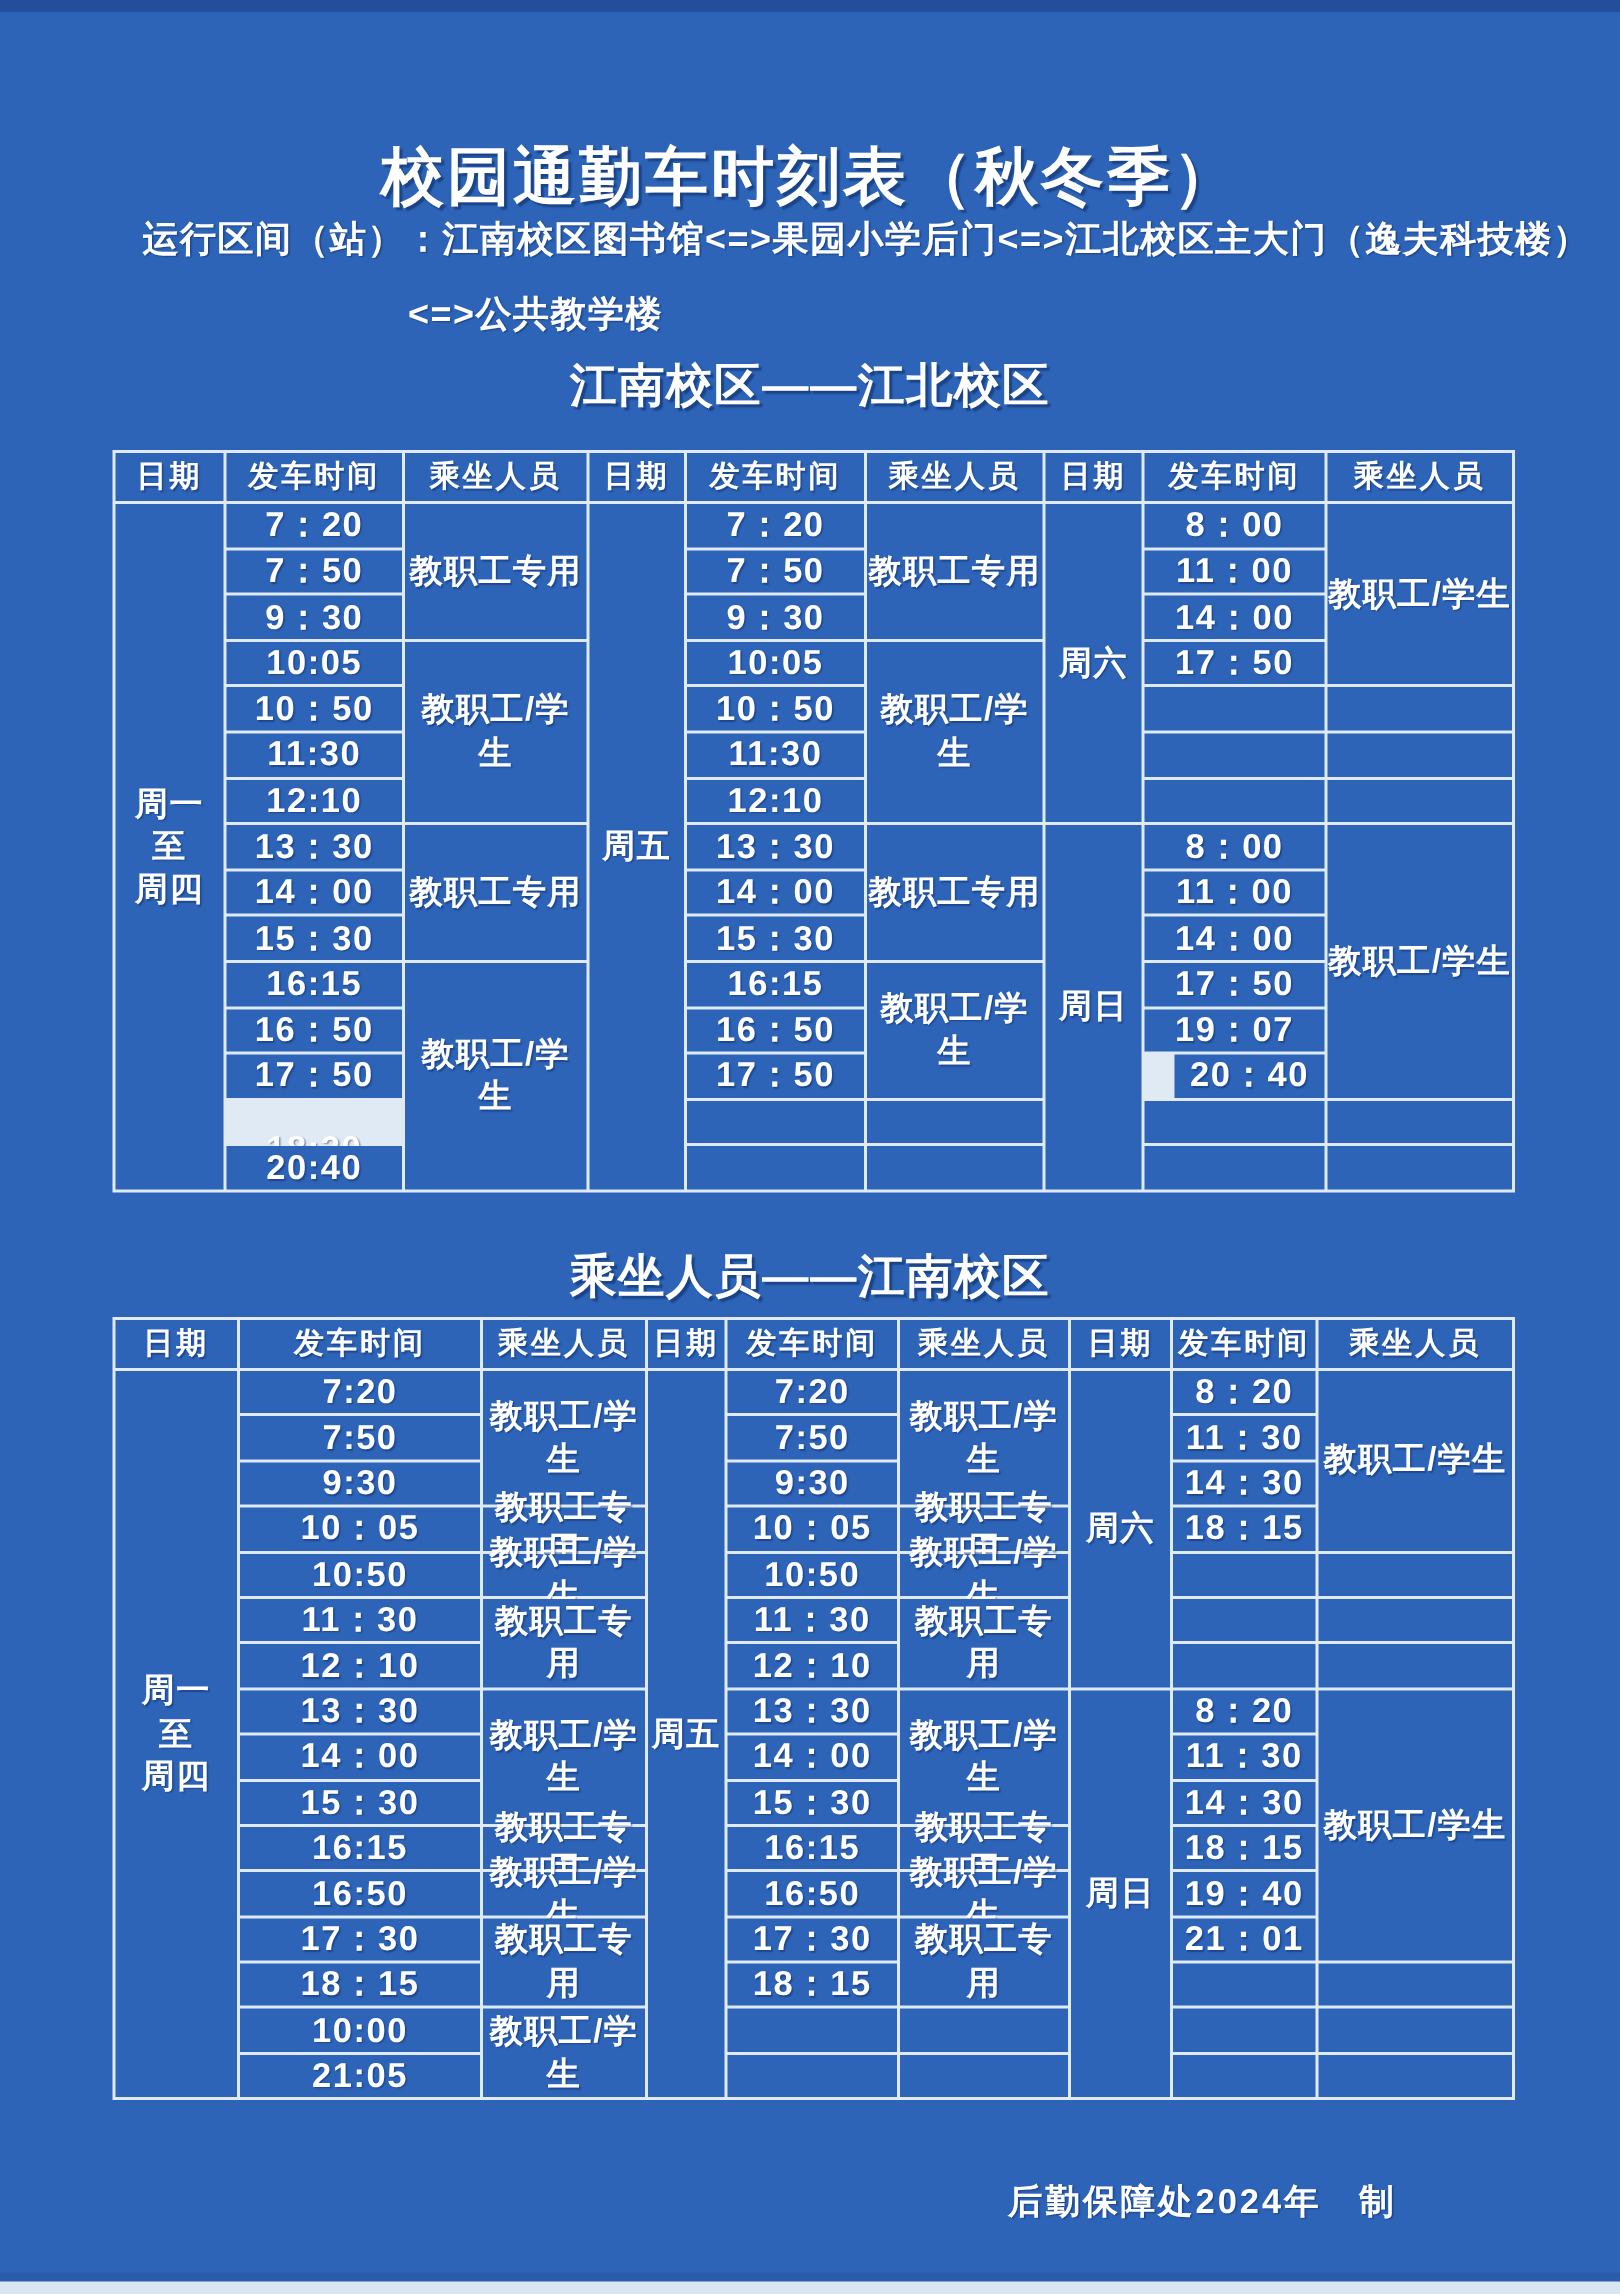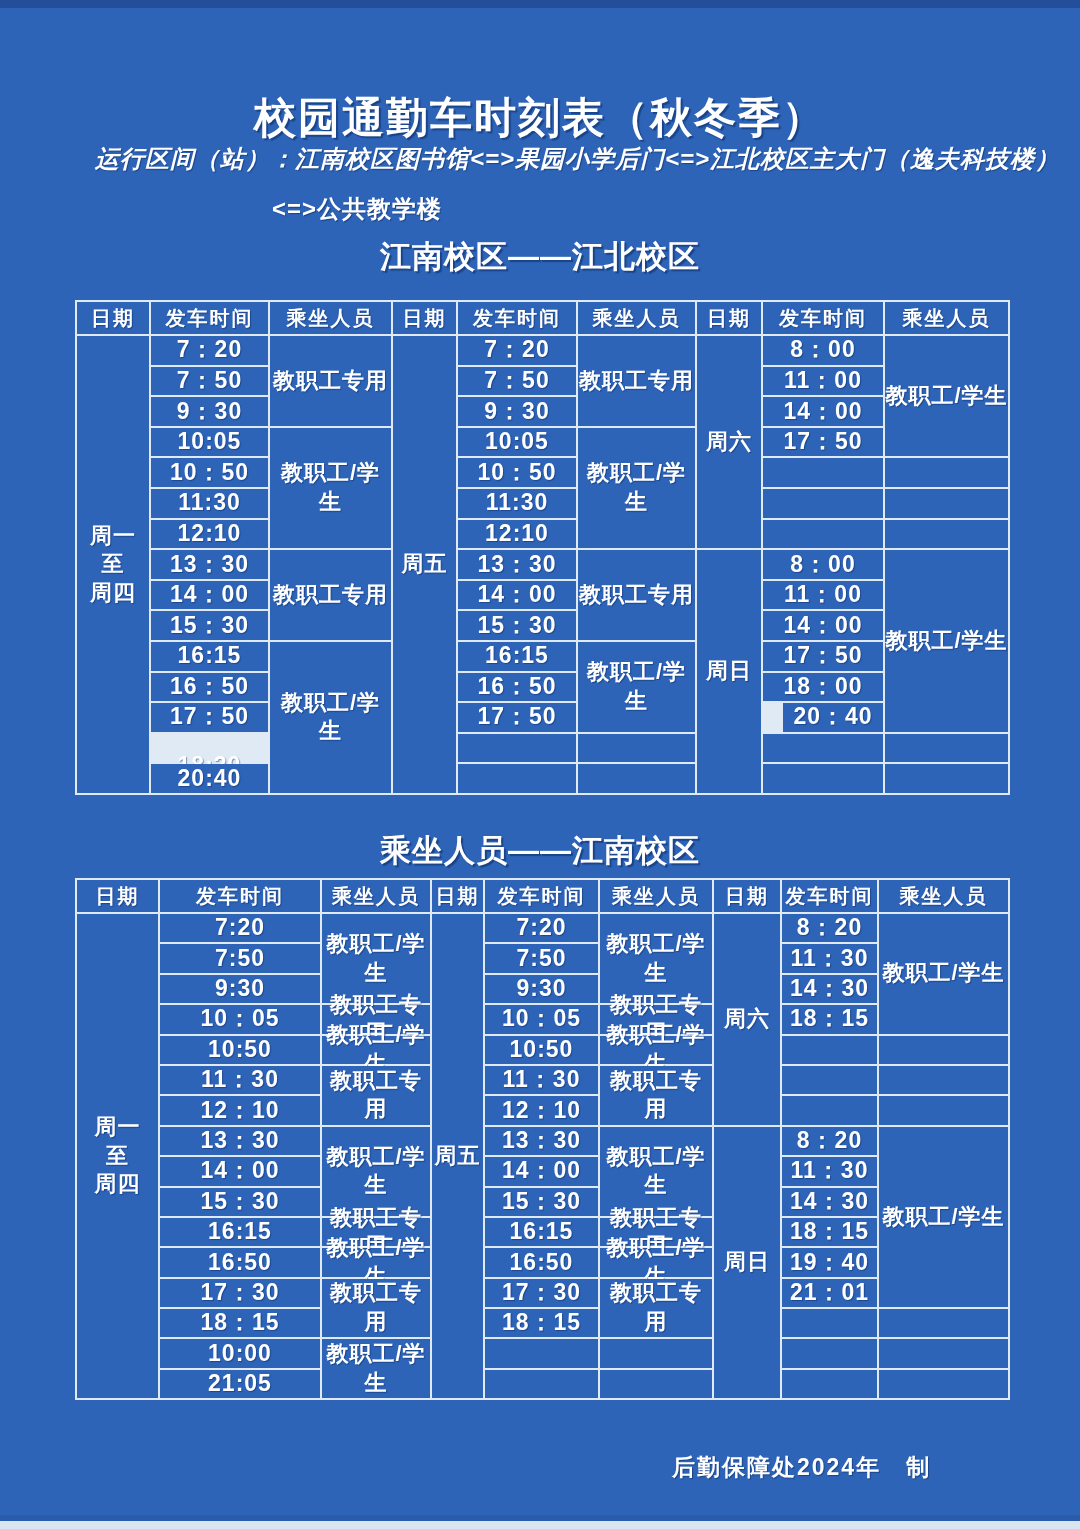--- a/index.html
+++ b/index.html
@@ -15,21 +15,21 @@
 
   .page-title{
     position:absolute;left:0;top:62px;width:1080px;text-align:center;
     font-size:42px;font-weight:bold;letter-spacing:2px;
     text-shadow:2px 2px 1px rgba(8,35,90,.5);
   }
   .route-line{
     position:absolute;font-size:24px;font-weight:bold;letter-spacing:1px;
     text-shadow:1px 1px 1px rgba(8,35,90,.5);
   }
-  .route-line.l1{left:95px;top:143px;font-style:italic;}
+  .route-line.l1{left:95px;top:143px;}
   .route-line.l2{left:272px;top:193px;}
 
   .section-title{
     position:absolute;width:1080px;text-align:center;margin:0;
     font-size:31px;font-weight:bold;letter-spacing:1px;
     text-shadow:2px 2px 1px rgba(8,35,90,.5);
   }
   .section-title.s1{top:236px;}
   .section-title.s2{top:830px;}
 
@@ -125,21 +125,21 @@
     <div class="cell time" style="grid-area: 3 / 8 / span 1;">11：00</div>
     <div class="cell time" style="grid-area: 4 / 8 / span 1;">14：00</div>
     <div class="cell time" style="grid-area: 5 / 8 / span 1;">17：50</div>
     <div class="cell time" style="grid-area: 6 / 8 / span 1;"></div>
     <div class="cell time" style="grid-area: 7 / 8 / span 1;"></div>
     <div class="cell time" style="grid-area: 8 / 8 / span 1;"></div>
     <div class="cell time" style="grid-area: 9 / 8 / span 1;">8：00</div>
     <div class="cell time" style="grid-area: 10 / 8 / span 1;">11：00</div>
     <div class="cell time" style="grid-area: 11 / 8 / span 1;">14：00</div>
     <div class="cell time" style="grid-area: 12 / 8 / span 1;">17：50</div>
-    <div class="cell time" style="grid-area: 13 / 8 / span 1;">18：00</div>
+    <div class="cell time" style="grid-area: 13 / 8 / span 1;">19：07</div>
     <div class="cell time" style="grid-area: 14 / 8 / span 1; margin-left: 20px;">20：40</div>
     <div class="cell time" style="grid-area: 15 / 8 / span 1;"></div>
     <div class="cell time" style="grid-area: 16 / 8 / span 1;"></div>
     <div class="cell pass" style="grid-area: 2 / 9 / span 4;">教职工/学生</div>
     <div class="cell pass" style="grid-area: 6 / 9 / span 1;"></div>
     <div class="cell pass" style="grid-area: 7 / 9 / span 1;"></div>
     <div class="cell pass" style="grid-area: 8 / 9 / span 1;"></div>
     <div class="cell pass" style="grid-area: 9 / 9 / span 6;">教职工/学生</div>
     <div class="cell pass" style="grid-area: 15 / 9 / span 1;"></div>
     <div class="cell pass" style="grid-area: 16 / 9 / span 1;"></div>

